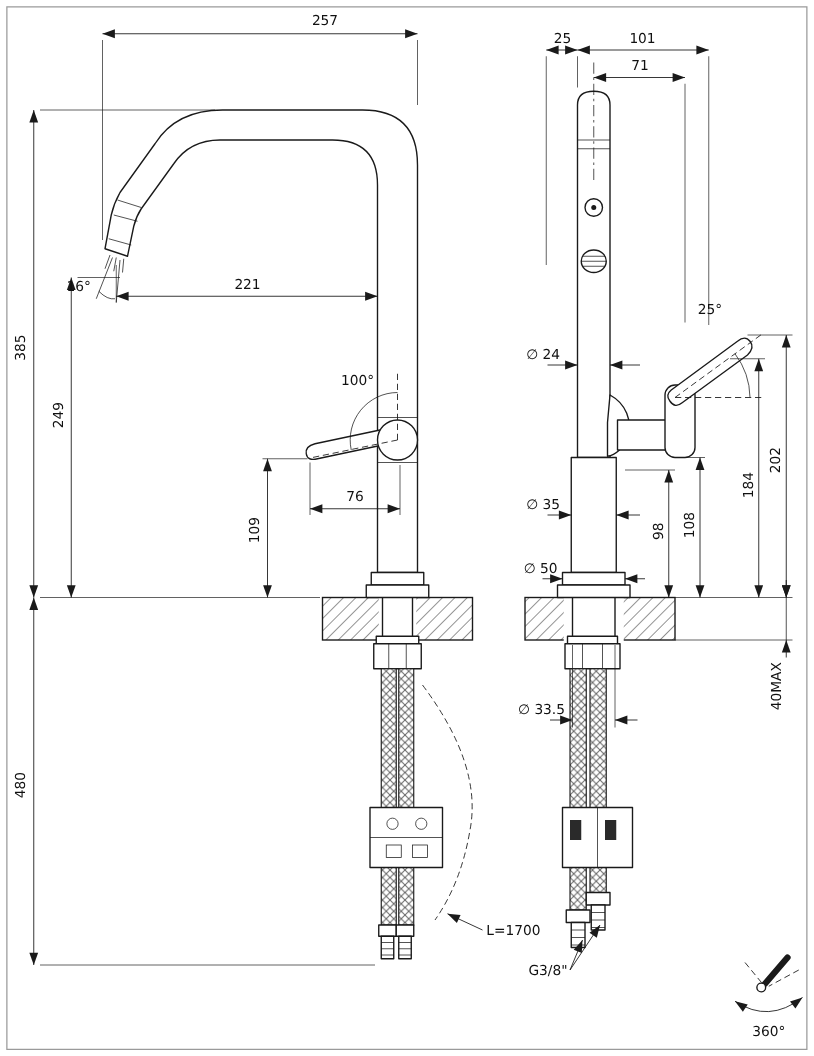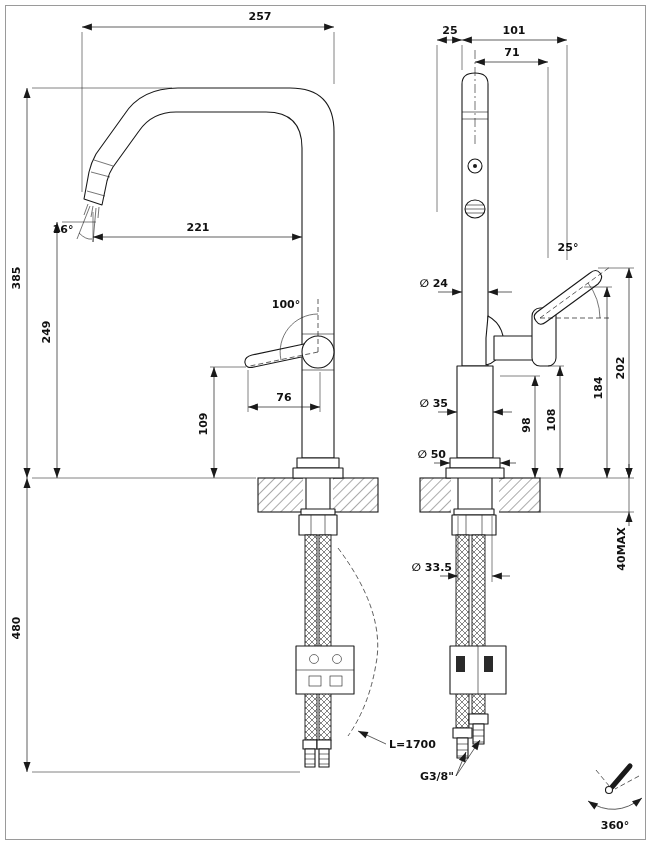--- a/index.html
+++ b/index.html
@@ -1,16 +1,16 @@
 <!DOCTYPE html>
 <html><head>
 <meta charset="utf-8">
 <style>
   html,body{margin:0;padding:0;background:#fff;}
-  .canvas{width:651px;height:845px;position:relative;background:#fff;font-weight:bold;}
+  .canvas{width:651px;height:845px;position:relative;background:#fff;}
   svg{display:block;}
   .obj{fill:#fff;stroke:#1a1a1a;stroke-width:1.1;stroke-linejoin:round;}
   .ln{fill:none;stroke:#1a1a1a;stroke-width:1.1;}
   .thin{fill:none;stroke:#1a1a1a;stroke-width:0.6;}
   .dim{fill:none;stroke:#1a1a1a;stroke-width:0.7;}
   .ext{fill:none;stroke:#1a1a1a;stroke-width:0.55;}
   .dash{fill:none;stroke:#1a1a1a;stroke-width:0.7;stroke-dasharray:5,3;}
   .cline{fill:none;stroke:#1a1a1a;stroke-width:0.6;stroke-dasharray:9,3,2,3;}
   .lbl{font-family:"DejaVu Sans",sans-serif;font-size:11px;fill:#111;}
   .frame{fill:none;stroke:#9a9a9a;stroke-width:1;}

